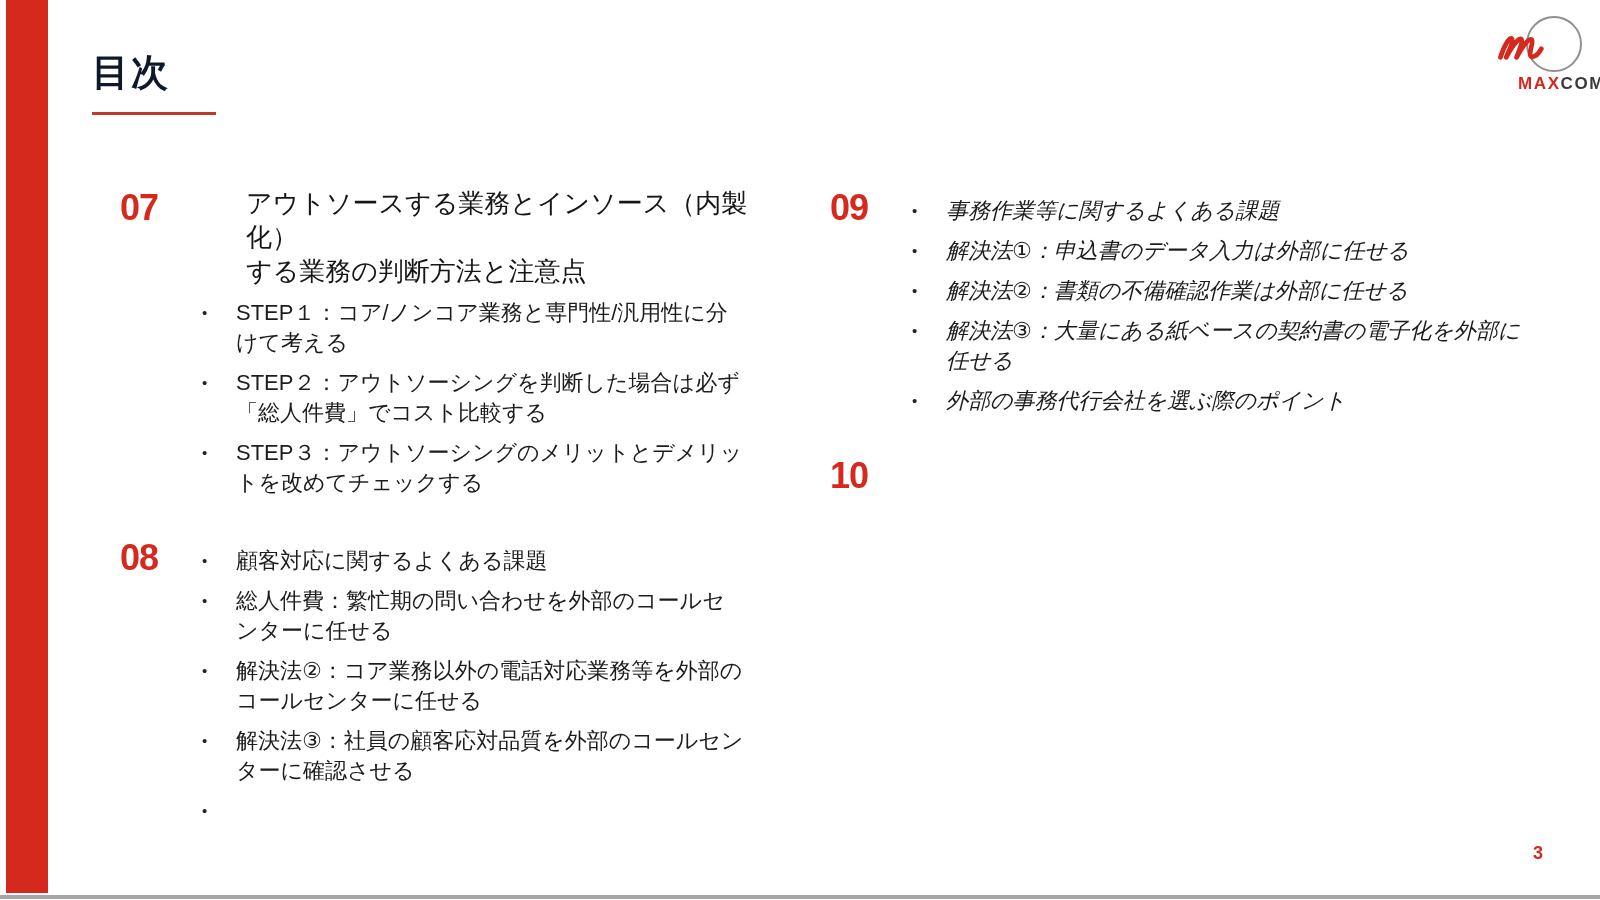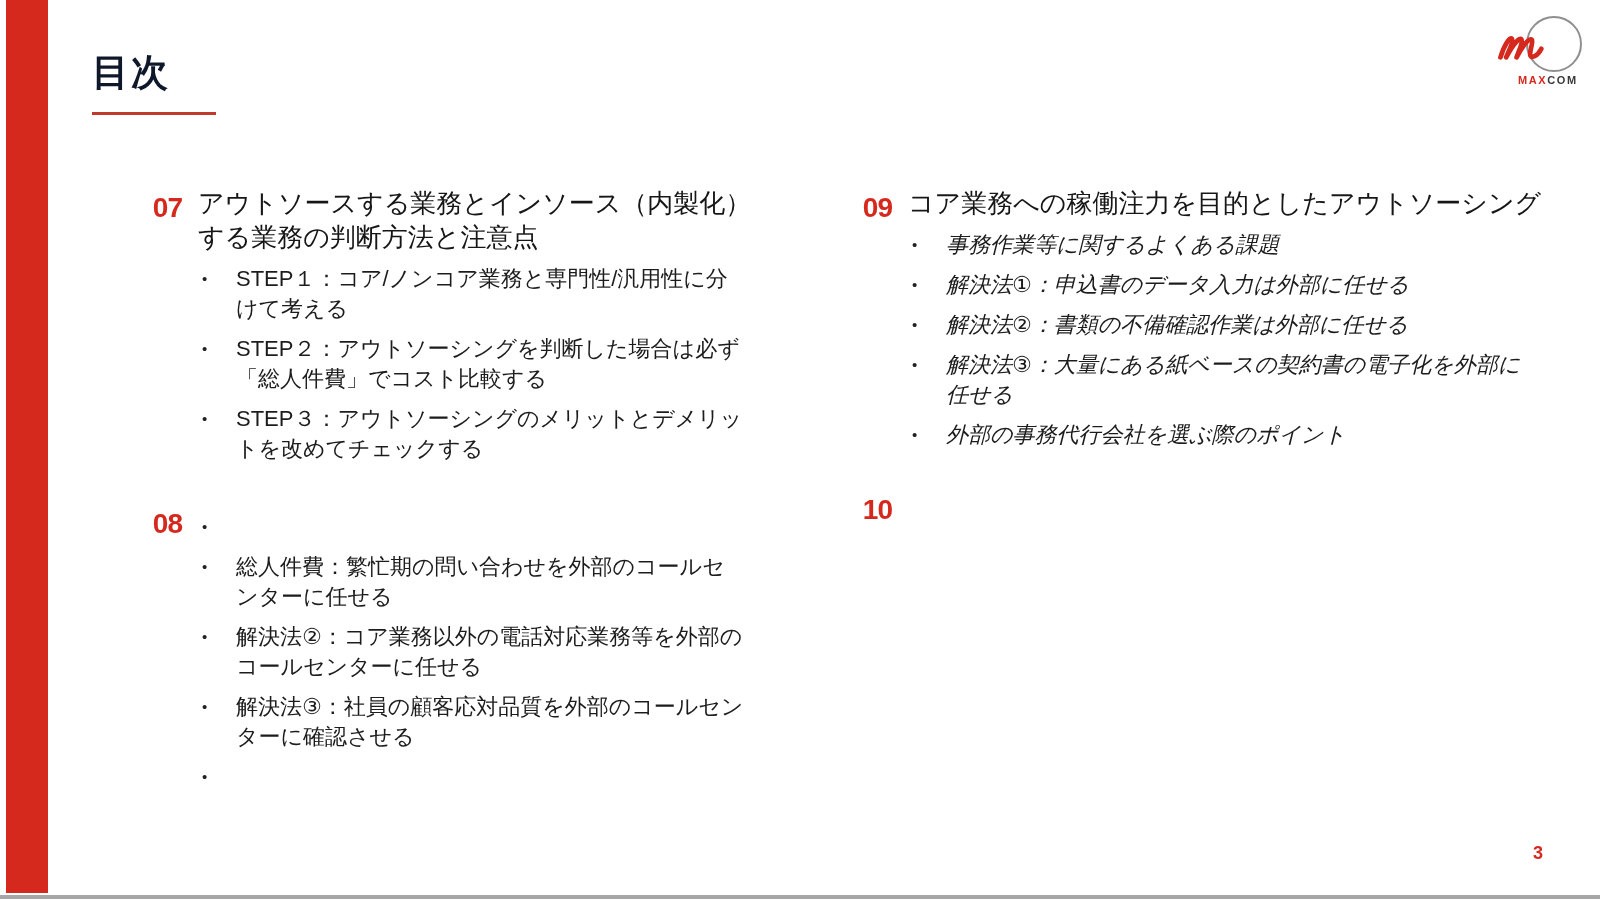--- a/index.html
+++ b/index.html
@@ -27,41 +27,41 @@
   }
   
   .logo{position:absolute;left:1494px;top:16px;width:104px;height:74px;}
   .logo-circle{
     position:absolute;left:32px;top:0;width:52px;height:52px;
     border:2px solid #8f8f8f;border-radius:50%;background:transparent;
   }
   .logo-m{position:absolute;left:0;top:10px;width:68px;height:38px;}
   .logo-text{
     position:absolute;left:24px;top:58px;width:80px;
-    font-size:11px;font-weight:600;letter-spacing:1.6px;white-space:nowrap;
+    font-size:17px;font-weight:600;letter-spacing:1.6px;white-space:nowrap;
   }
   .logo-max{color:#d6291e;}
   .logo-com{color:#3a3a3a;}
   
   .col{position:absolute;top:186px;}
   .col-left{left:120px;width:680px;}
   .col-right{left:830px;width:740px;}
   .toc-section{display:flex;align-items:flex-start;margin-bottom:28px;}
   .sec-num{
     flex:0 0 62px;width:62px;
-    font-size:28px;line-height:44px;font-weight:700;color:#d6291e;
+    font-size:36px;line-height:44px;font-weight:700;color:#d6291e;
     letter-spacing:-1px;
-    text-align:right;
   }
   .sec-body{padding-left:16px;}
   .col-left .sec-body{width:600px;}
   .col-right .sec-body{width:655px;}
   .sec-title{
     font-size:26px;line-height:34px;font-weight:500;color:#161616;
     white-space:pre-line;
+    margin-left:48px;
   }
   .bullets{list-style:none;margin:10px 0 0 0;padding:0;}
   .bullet{display:flex;align-items:flex-start;margin-bottom:10px;}
   .dot{
     flex:0 0 34px;width:34px;padding-left:4px;
     font-size:15px;line-height:30px;color:#222222;
   }
   .bt{
     font-size:22px;line-height:30px;color:#1c1c1c;
   }
@@ -112,20 +112,21 @@
       </ul>
     </div>
   </section>
 
   <section class="toc-section">
     <div class="sec-num">08</div>
     <div class="sec-body">
       <ul class="bullets">
         <li class="bullet">
             <span class="dot">•</span>
+            <span class="bt">顧客対応に関するよくある課題</span>
           </li>
         <li class="bullet">
             <span class="dot">•</span>
             <span class="bt">総人件費：繁忙期の問い合わせを外部のコールセンターに任せる</span>
           </li>
         <li class="bullet">
             <span class="dot">•</span>
             <span class="bt">解決法②：コア業務以外の電話対応業務等を外部のコールセンターに任せる</span>
           </li>
         <li class="bullet">
@@ -139,21 +140,20 @@
     </div>
   </section>
 
 </div>
 
 <div class="col col-right">
 
   <section class="toc-section">
     <div class="sec-num">09</div>
     <div class="sec-body">
-      <div class="sec-title">コア業務への稼働注力を目的としたアウトソーシング</div>
       <ul class="bullets">
         <li class="bullet">
             <span class="dot">•</span>
             <span class="bt">事務作業等に関するよくある課題</span>
           </li>
         <li class="bullet">
             <span class="dot">•</span>
             <span class="bt">解決法①：申込書のデータ入力は外部に任せる</span>
           </li>
         <li class="bullet">

